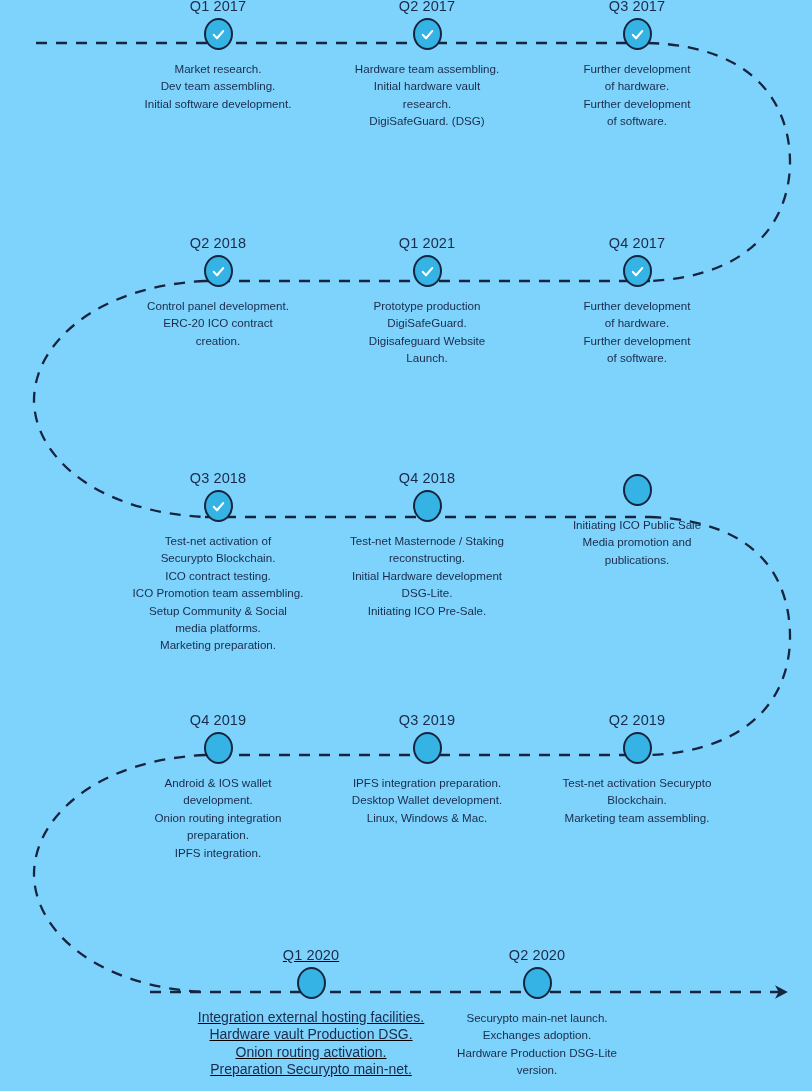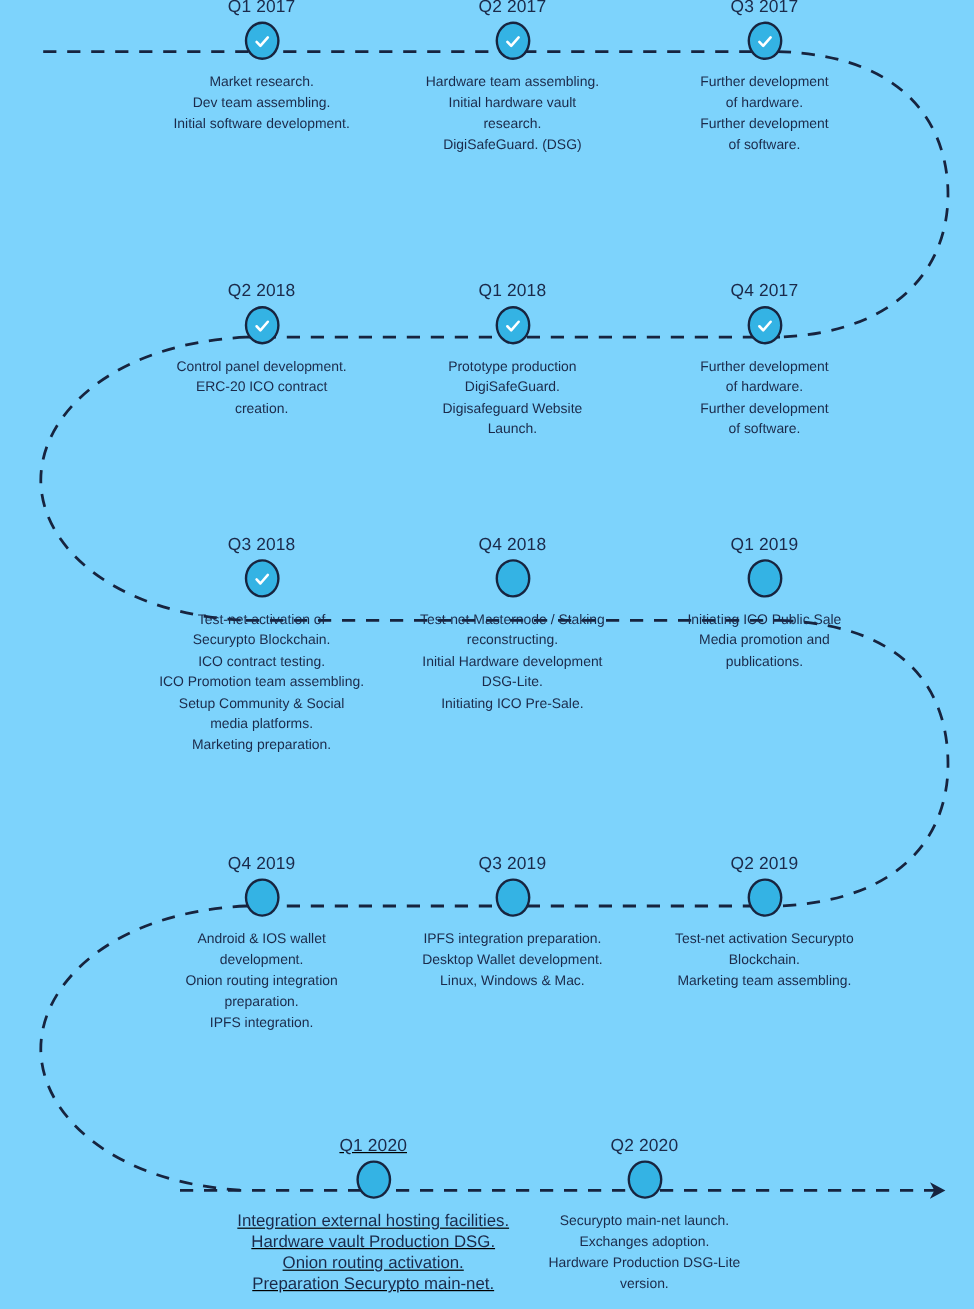--- a/index.html
+++ b/index.html
@@ -76,21 +76,21 @@
   }
   
   .col-a { left: 218px; }
   .col-b { left: 427px; }
   .col-c { left: 637px; }
   .col-d { left: 311px; text-decoration: underline; }
   .col-e { left: 537px; }
   
   .row-1 { top: -2px; }
   .row-2 { top: 235px; }
-  .row-3 { top: 446px; }
+  .row-3 { top: 470px; }
   .row-4 { top: 712px; }
   .row-5 { top: 947px; }
   .wide .ms-desc { font-size: 14px; }
 </style>
 </head>
 <body>
 
 <div id="roadmap">
 
   <svg id="path-layer" viewBox="0 0 812 1091" width="812" height="1091" xmlns="http://www.w3.org/2000/svg">
@@ -174,21 +174,21 @@
         </svg>
       </div>
     </div>
     <div class="ms-desc">
         <div>Control panel development.</div>
         <div>ERC-20 ICO contract</div>
         <div>creation.</div>
       </div>
   </div>
     <div class="milestone col-b row-2">
-    <div class="ms-label">Q1 2018</div>
+    <div class="ms-label">Q1 2021</div>
     <div class="ms-node-slot">
       <div class="ms-node done">
         <svg class="check" viewBox="0 0 24 24" xmlns="http://www.w3.org/2000/svg">
           <path d="M4.5 12.6 L9.6 18 L19.5 6.6" fill="none" stroke="#ffffff" stroke-width="3.4" stroke-linecap="round" stroke-linejoin="round"></path>
         </svg>
       </div>
     </div>
     <div class="ms-desc">
         <div>Prototype production</div>
         <div>DigiSafeGuard.</div>
@@ -240,21 +240,20 @@
     </div>
     <div class="ms-desc">
         <div>Test-net Masternode / Staking</div>
         <div>reconstructing.</div>
         <div>Initial Hardware development</div>
         <div>DSG-Lite.</div>
         <div>Initiating ICO Pre-Sale.</div>
       </div>
   </div>
     <div class="milestone col-c row-3">
-    <div class="ms-label">Q1 2019</div>
     <div class="ms-node-slot">
       <div class="ms-node">
         
       </div>
     </div>
     <div class="ms-desc">
         <div>Initiating ICO Public Sale</div>
         <div>Media promotion and</div>
         <div>publications.</div>
       </div>

